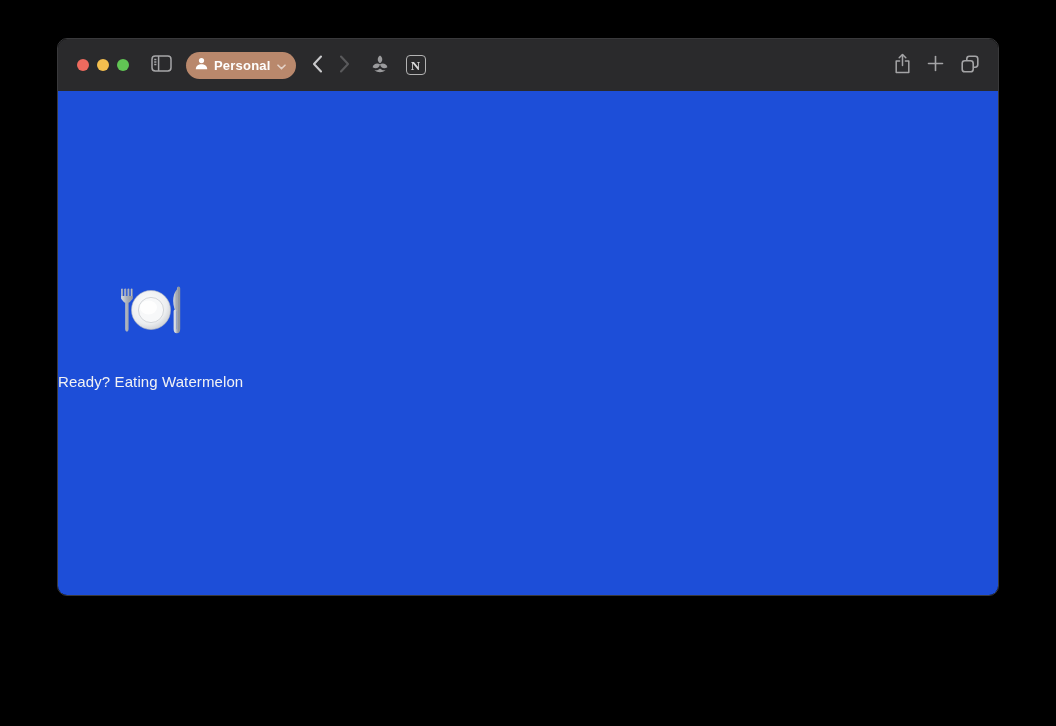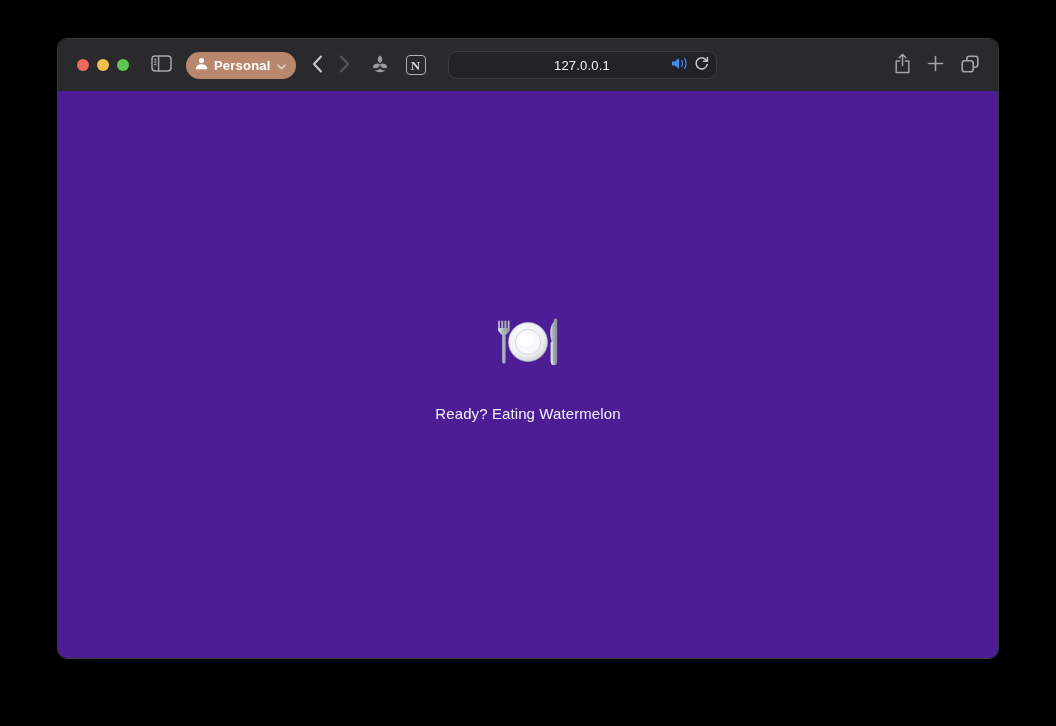--- a/index.html
+++ b/index.html
@@ -1,20 +1,20 @@
 <!DOCTYPE html>
 <html><head>
 <meta charset="utf-8">
 <style>
   * { margin:0; padding:0; box-sizing:border-box; }
   html,body { width:1056px; height:726px; background:#000; overflow:hidden;
     font-family:"Liberation Sans","DejaVu Sans",sans-serif; }
 
   .window {
-    position:absolute; left:57px; top:38px; width:942px; height:621px;
+    position:absolute; left:57px; top:38px; width:942px; height:558px;
     background:#000; border:1px solid #39393b; border-radius:10px;
     overflow:hidden; display:flex; flex-direction:column;
   }
 
   
   .toolbar {
     height:52px; flex:0 0 52px; background:#2a2a2c;
     display:flex; align-items:center; padding:0 18px 0 19px;
   }
   .traffic { display:flex; gap:8px; align-items:center; }
@@ -67,22 +67,22 @@
             font-size:13px; font-weight:bold; }
   .bw-box {
     width:23px; height:23px; border-radius:5px; background:#3a5fe0;
     display:flex; align-items:center; justify-content:center;
   }
 
   .right-group { margin-left:auto; display:flex; align-items:center; gap:16px; }
 
   
   .content {
-    flex:1; background:#4c1d95; display:flex; flex-direction:column;
-    align-items:center; justify-content:center;
+    flex:1; background:#1d4ed8; display:flex; flex-direction:column;
+    align-items:flex-start; justify-content:center;
   }
   .hero { display:flex; flex-direction:column; align-items:center;
           transform:translateY(-6px); }
   .hero-msg { color:#f2f2f4; font-size:15px; font-weight:500;
               letter-spacing:.1px; margin-top:33px; }
 </style>
 </head>
 <body>
 
 <div class="window">
@@ -146,36 +146,20 @@
           <path d="M17.4 13.2 C16.6 9.7 12.8 8.6 10 10.2 C10.5 13.6 14.1 15.6 17.4 13.2 Z"></path>
           <path d="M4.2 15.8 C6 17.6 8 18.3 10 18.3 C12 18.3 14 17.6 15.8 15.8 C13.9 16.9 11.9 16.3 10 14.6 C8.1 16.3 6.1 16.9 4.2 15.8 Z"></path>
         </svg>
       </span>
     </button>
 
     <button class="toolbtn ext-notion">
       <span class="badge notion-box">N</span>
     </button>
 
-    <div class="urlfield">
-      <span class="urltext">127.0.0.1</span>
-      <span class="url-audio">
-        <svg width="16" height="13" viewBox="0 0 16 13" fill="#3e8bf2">
-          <path d="M1 4.4 H4 L8 1 V12 L4 8.6 H1 Z"></path>
-          <path d="M10 3.6 C11.2 4.9 11.2 8.1 10 9.4 L10.9 10.2 C12.5 8.4 12.5 4.6 10.9 2.8 Z"></path>
-          <path d="M12.7 1.6 C14.9 3.8 14.9 9.2 12.7 11.4 L13.6 12.2 C16.3 9.6 16.3 3.4 13.6 .8 Z"></path>
-        </svg>
-      </span>
-      <span class="url-reload">
-        <svg width="15" height="16" viewBox="0 0 15 16" fill="none" stroke="#c8c8ca" stroke-width="1.5" stroke-linecap="round">
-          <path d="M12.9 6.2 A5.6 5.6 0 1 0 13.2 9.6"></path>
-          <polyline points="13.4,2.4 13.4,6.3 9.5,6.3" stroke-linejoin="round"></polyline>
-        </svg>
-      </span>
-    </div>
 
 
     <div class="right-group">
       <button class="toolbtn">
         <span>
           <svg width="17" height="21" viewBox="0 0 17 21" fill="none" stroke="#a4a4a6" stroke-width="1.5" stroke-linecap="round" stroke-linejoin="round">
             <path d="M5.6 8 H2.2 V19.4 H14.8 V8 H11.4"></path>
             <line x1="8.5" y1="1.8" x2="8.5" y2="12.4"></line>
             <polyline points="5.2,4.8 8.5,1.5 11.8,4.8"></polyline>
           </svg>

